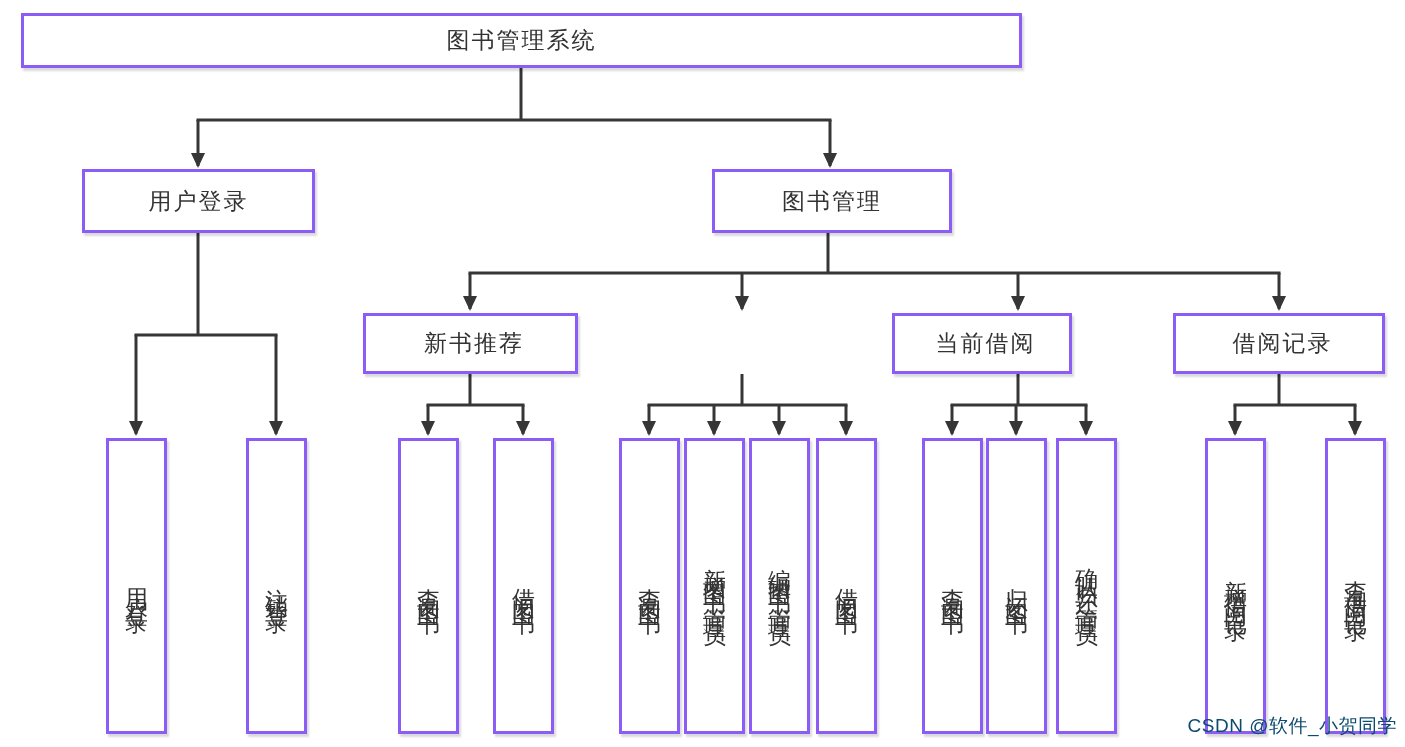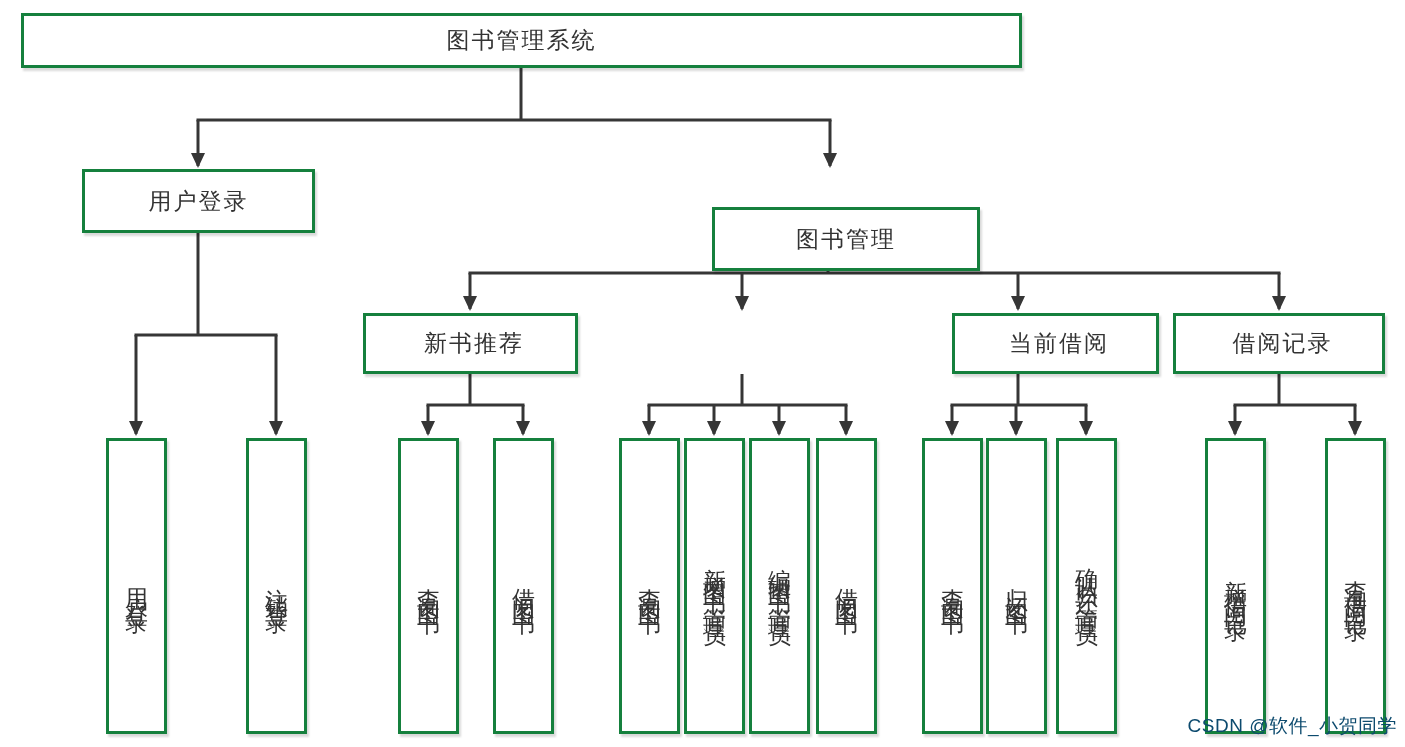--- a/index.html
+++ b/index.html
@@ -17,21 +17,21 @@
   }
   svg.connectors {
     position: absolute;
     left: 0;
     top: 0;
     z-index: 0;
   }
   .node {
     position: absolute;
     box-sizing: border-box;
-    border: 3px solid #15803d;
+    border: 3px solid #8b5cf6;
     background: #ffffff;
     color: #333333;
     display: flex;
     align-items: center;
     justify-content: center;
     z-index: 1;
     box-shadow: 2px 3px 2px rgba(0,0,0,0.15);
   }
   .hnode {
     font-size: 23px;
@@ -43,25 +43,25 @@
     width: 61px;
     height: 296px;
     font-size: 23px;
     writing-mode: vertical-rl;
     text-orientation: mixed;
     letter-spacing: 8px;
     line-height: 1;
   }
   .root      { left: 21px;  top: 13px;  width: 1001px; height: 55px; }
   .n-login   { left: 82px;  top: 169px; width: 233px;  height: 64px; }
-  .n-mgmt    { left: 712px; top: 169px; width: 268px;  height: 64px; margin-top: 38px; }
+  .n-mgmt    { left: 712px; top: 169px; width: 240px;  height: 64px; }
   .l3        { top: 313px;  height: 61px; padding-left: 7px; }
   .n-newrec  { left: 363px;  width: 215px; }
   .n-borrow  { left: 632px;  width: 219px; }
-  .n-current { left: 952px;  width: 207px; }
+  .n-current { left: 892px;  width: 180px; }
   .n-records { left: 1173px; width: 212px; }
   .p1  { left: 106px; }
   .p2  { left: 246px; }
   .p3  { left: 398px; }
   .p4  { left: 493px; }
   .p5  { left: 619px; }
   .p6  { left: 684px; }
   .p7  { left: 749px; }
   .p8  { left: 816px; }
   .p9  { left: 922px; }

